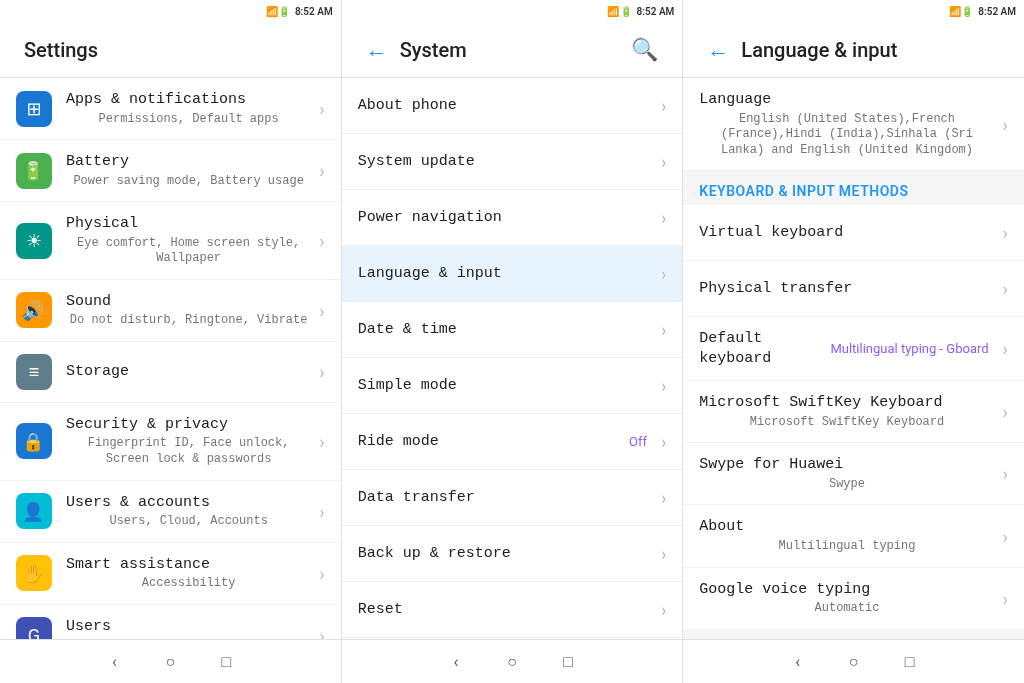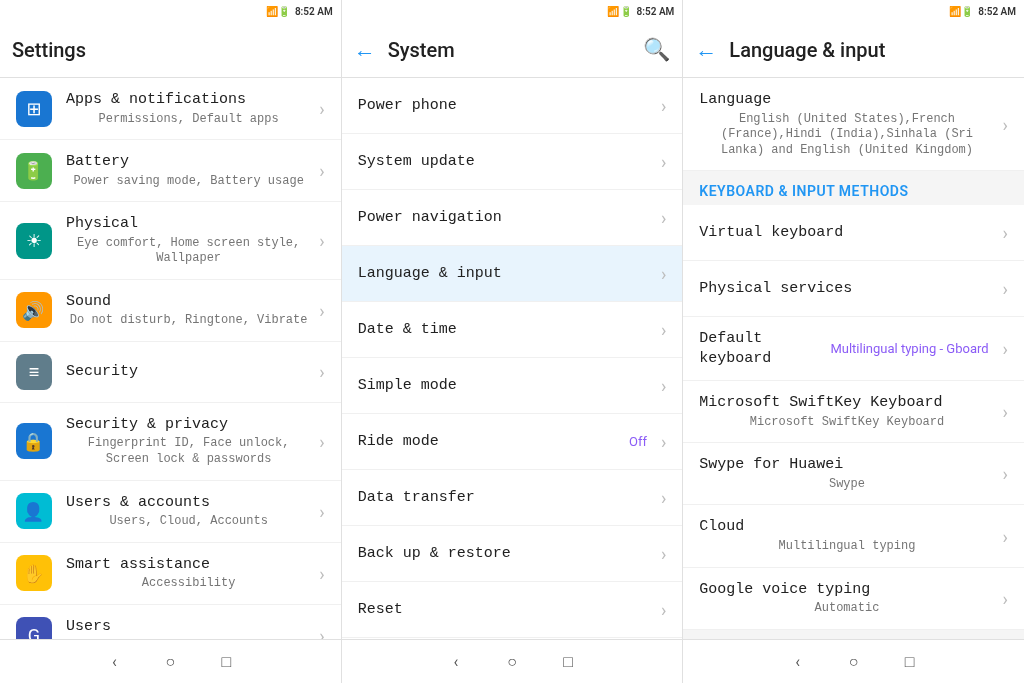--- a/index.html
+++ b/index.html
@@ -47,21 +47,21 @@
       display: flex;
       flex-direction: column;
       overflow: hidden;
     }
     .panel:last-child { border-right: none; }
 
     
     .panel-header {
       display: flex;
       align-items: center;
-      padding: 0 12px;
+      padding: 0 24px;
       height: 56px;
       border-bottom: 1px solid #e0e0e0;
       background: #fff;
       flex-shrink: 0;
     }
     .panel-header-title {
       font-size: 20px;
       font-weight: 500;
       color: #212121;
       flex: 1;
@@ -246,21 +246,21 @@
     <div class="settings-item-icon icon-orange">🔊</div>
     <div class="settings-item-text">
       <div class="settings-item-title">Sound</div>
       <div class="settings-item-subtitle">Do not disturb, Ringtone, Vibrate</div>
     </div>
     <span class="settings-item-chevron">›</span>
   </div>
         <div class="settings-item">
     <div class="settings-item-icon icon-gray">≡</div>
     <div class="settings-item-text">
-      <div class="settings-item-title">Security</div>
+      <div class="settings-item-title">Storage</div>
     </div>
     <span class="settings-item-chevron">›</span>
   </div>
         <div class="settings-item">
     <div class="settings-item-icon icon-blue">🔒</div>
     <div class="settings-item-text">
       <div class="settings-item-title">Security &amp; privacy</div>
       <div class="settings-item-subtitle">Fingerprint ID, Face unlock, Screen lock &amp; passwords</div>
     </div>
     <span class="settings-item-chevron">›</span>
@@ -295,21 +295,21 @@
   <div class="panel middle-panel">
     <div class="panel-header">
       <span class="panel-header-icon">←</span>
       <span class="panel-header-title">System</span>
       <span class="panel-header-action">🔍</span>
     </div>
     <div class="settings-list">
 
     <div class="settings-item">
     <div class="settings-item-text">
-      <div class="settings-item-title">Power phone</div>
+      <div class="settings-item-title">About phone</div>
     </div>
 
     <span class="settings-item-chevron">›</span>
   </div>
         <div class="settings-item">
     <div class="settings-item-text">
       <div class="settings-item-title">System update</div>
     </div>
 
     <span class="settings-item-chevron">›</span>
@@ -397,21 +397,21 @@
         <div class="settings-item">
       <div class="settings-item-text">
         <div class="settings-item-title">Virtual keyboard</div>
 
       </div>
 
       <span class="settings-item-chevron">›</span>
     </div>
         <div class="settings-item">
       <div class="settings-item-text">
-        <div class="settings-item-title">Physical services</div>
+        <div class="settings-item-title">Physical transfer</div>
 
       </div>
 
       <span class="settings-item-chevron">›</span>
     </div>
         <div class="settings-item">
       <div class="settings-item-text">
         <div class="settings-item-title">Default keyboard</div>
 
       </div>
@@ -429,21 +429,21 @@
         <div class="settings-item">
       <div class="settings-item-text">
         <div class="settings-item-title">Swype for Huawei</div>
         <div class="settings-item-subtitle">Swype</div>
       </div>
 
       <span class="settings-item-chevron">›</span>
     </div>
         <div class="settings-item">
       <div class="settings-item-text">
-        <div class="settings-item-title">Cloud</div>
+        <div class="settings-item-title">About</div>
         <div class="settings-item-subtitle">Multilingual typing</div>
       </div>
 
       <span class="settings-item-chevron">›</span>
     </div>
         <div class="settings-item">
       <div class="settings-item-text">
         <div class="settings-item-title">Google voice typing</div>
         <div class="settings-item-subtitle">Automatic</div>
       </div>

